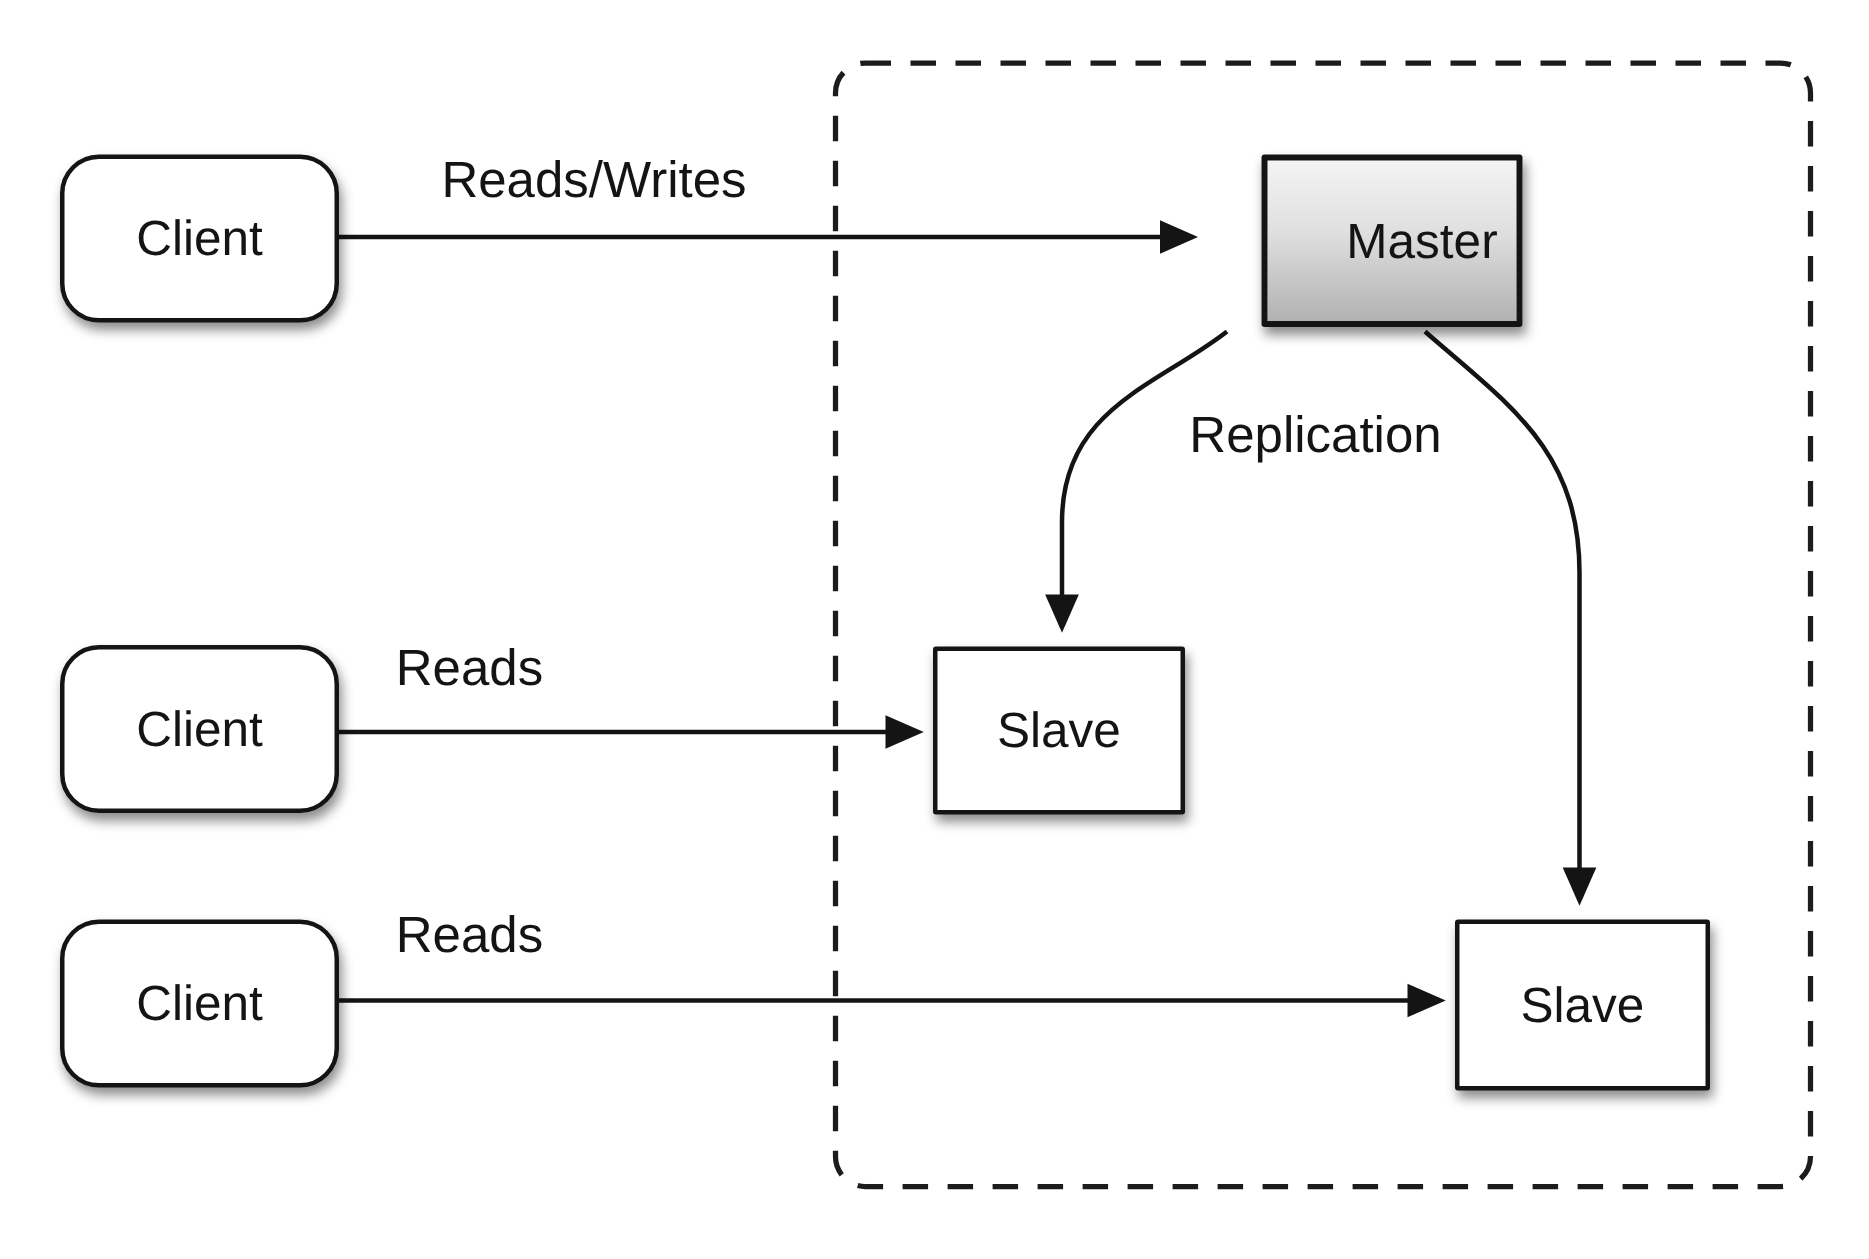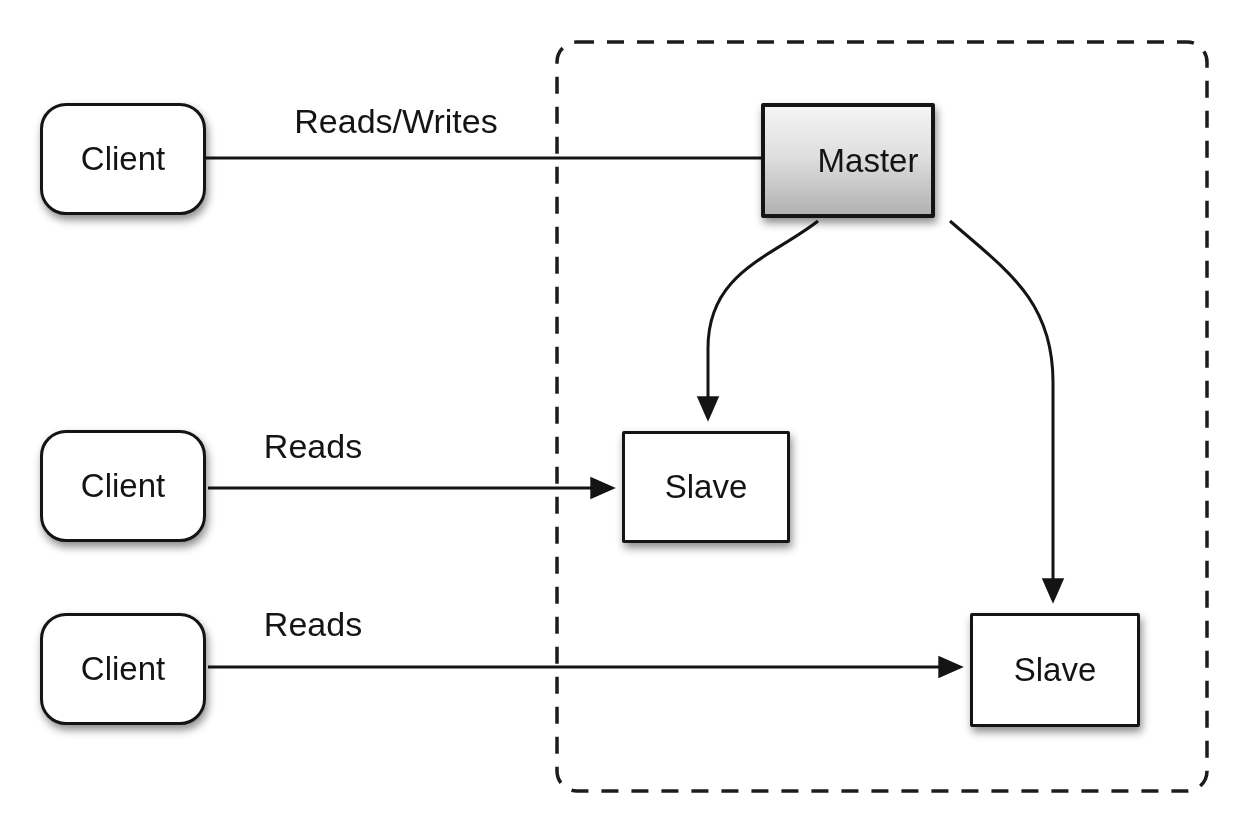--- a/index.html
+++ b/index.html
@@ -29,28 +29,28 @@
     box-sizing: border-box;
     border: 3.5px solid #141414;
     background: #ffffff;
     color: #141414;
     font-size: 33px;
     box-shadow: 2px 5px 8px rgba(0,0,0,0.45);
   }
   .node--client {
     border-radius: 26px;
     left: 40px;
-    width: 166px;
+    width: 186px;
     height: 112px;
   }
   .node--rect {
     border-radius: 2px;
   }
   .node--master {
-    left: 761px;
+    left: 841px;
     top: 103px;
     width: 174px;
     height: 115px;
     background: linear-gradient(180deg, #f4f4f4 0%, #dfdfdf 45%, #b2b2b2 100%);
     border-width: 4px;
     padding-left: 40px;
   }
   .edge-label {
     position: absolute;
     transform: translate(-50%, -50%);
@@ -118,14 +118,15 @@
   <div class="node node--rect pos-slave-right">
     <span>Slave</span>
   </div>
 
   <div class="edge-label lbl-reads-writes">Reads/Writes</div>
 
   <div class="edge-label lbl-reads-middle">Reads</div>
 
   <div class="edge-label lbl-reads-bottom">Reads</div>
 
+  <div class="edge-label lbl-replication">Replication</div>
 
 </div>
 
 </body></html>

